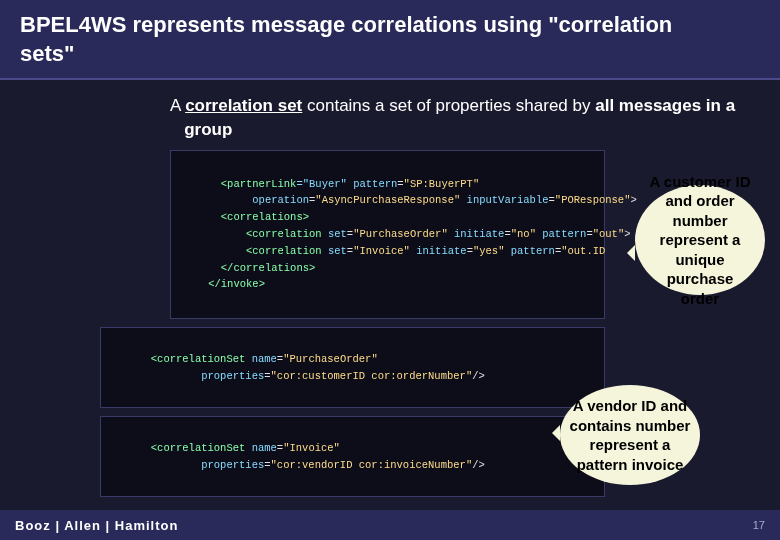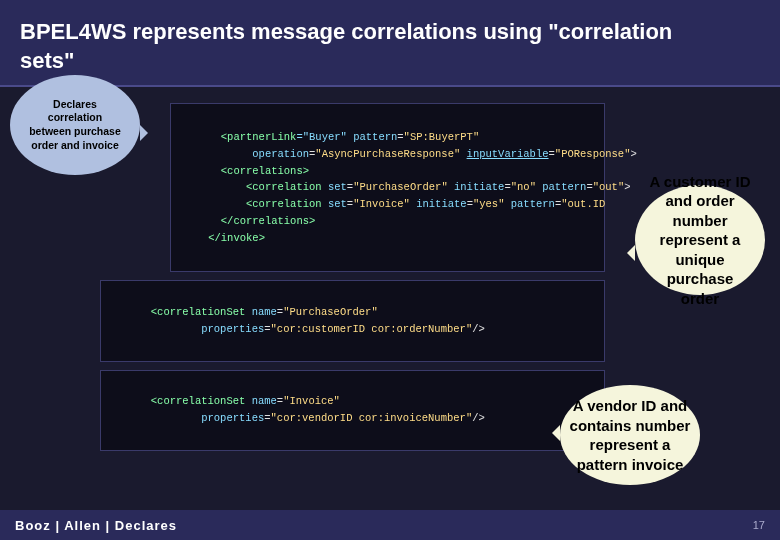--- a/index.html
+++ b/index.html
@@ -12,21 +12,21 @@
       position: relative;
     }
     .slide {
       width: 780px;
       height: 540px;
       background: #1a1a2e;
       position: relative;
     }
     .title-area {
       background: #2a2a5a;
-      padding: 18px 20px 10px 20px;
+      padding: 11px 20px 10px 20px;
       border-bottom: 2px solid #4a4a8a;
     }
     .title-text {
       color: #ffffff;
       font-size: 22px;
       font-weight: bold;
       line-height: 1.3;
     }
     .main-content {
       padding: 10px 20px;
@@ -166,35 +166,30 @@
 
 <div class="slide">
 
   <div class="title-area">
     <div class="title-text">
       <span>BPEL4WS represents message correlations using "correlation</span><br>
       <span>sets"</span>
     </div>
   </div>
 
-  <div class="bubble-declares">
-    <span>
-      <span>Declares</span><br>
-      <span>correlation</span><br>
-      <span>between purchase</span><br>
-      <span>order and invoice</span>
-    </span>
-  </div>
 
   <div class="main-content">
 
+    <div class="subtitle-line" style="margin-left: 150px; margin-top: 4px;">
+      A <span style="text-decoration:underline; font-weight:bold;">correlation set</span> contains a set of properties shared by <strong>all messages in a<br>&nbsp;&nbsp;&nbsp;group</strong>
+    </div>
 
     <div class="code-block" style="margin-left: 150px; margin-right: 155px; margin-top: 6px; font-size: 10.5px;">
       <span style="color:#88ffaa;font-family:Liberation Mono, monospace;">&lt;partnerLink</span><span style="color:#88ddff;">="Buyer"</span> <span style="color:#88ddff;">pattern</span>=<span style="color:#ffdd88;">"SP:BuyerPT"</span>
-      <span style="color:#88ddff;">     operation</span>=<span style="color:#ffdd88;">"AsyncPurchaseResponse"</span> <span style="color:#88ddff;text-decoration:underline;">inputVariable</span>=<span style="color:#ffdd88;">"POResponse"</span>&gt;
+      <span style="color:#88ddff;">     operation</span>=<span style="color:#ffdd88;">"AsyncPurchaseResponse"</span> <span style="color:#88ddff;">inputVariable</span>=<span style="color:#ffdd88;">"POResponse"</span>&gt;
       <span style="color:#88ffaa;text-align:right;">&lt;correlations&gt;</span>
           <span style="color:#88ffaa;">&lt;correlation</span> <span style="color:#88ddff;">set</span>=<span style="color:#ffdd88;">"PurchaseOrder"</span> <span style="color:#88ddff;">initiate</span>=<span style="color:#ffdd88;">"no"</span> <span style="color:#88ddff;">pattern</span>=<span style="color:#ffdd88;">"out"</span>&gt;
           <span style="color:#88ffaa;">&lt;correlation</span> <span style="color:#88ddff;">set</span>=<span style="color:#ffdd88;">"Invoice"</span> <span style="color:#88ddff;">initiate</span>=<span style="color:#ffdd88;">"yes"</span> <span style="color:#88ddff;">pattern</span>=<span style="color:#ffdd88;">"out.ID</span>
       <span style="color:#88ffaa;">&lt;/correlations&gt;</span>
     <span style="color:#88ffaa;margin-top:36px;">&lt;/invoke&gt;</span>
     </div>
 
     <div class="correlation-set-block" style="margin-left: 80px; margin-right: 155px; font-size: 10.5px;">
       <span style="color:#88ffaa;">&lt;correlationSet</span> <span style="color:#88ddff;">name</span>=<span style="color:#ffdd88;">"PurchaseOrder"</span>
               <span style="color:#88ddff;">properties</span>=<span style="color:#ffdd88;">"cor:customerID cor:orderNumber"</span>/&gt;
@@ -220,17 +215,17 @@
   <div class="callout-bubble bubble-vendor">
     <span>
       <span>A vendor ID and</span><br>
       <span>contains number</span><br>
       <span>represent a</span><br>
       <span>pattern invoice</span>
     </span>
   </div>
 
   <div class="bottom-bar">
-    <div class="company-logo">Booz | Allen | Declares</div>
+    <div class="company-logo">Booz | Allen | Hamilton</div>
     <div class="page-number">17</div>
   </div>
 
 </div>
 
 </body></html>

